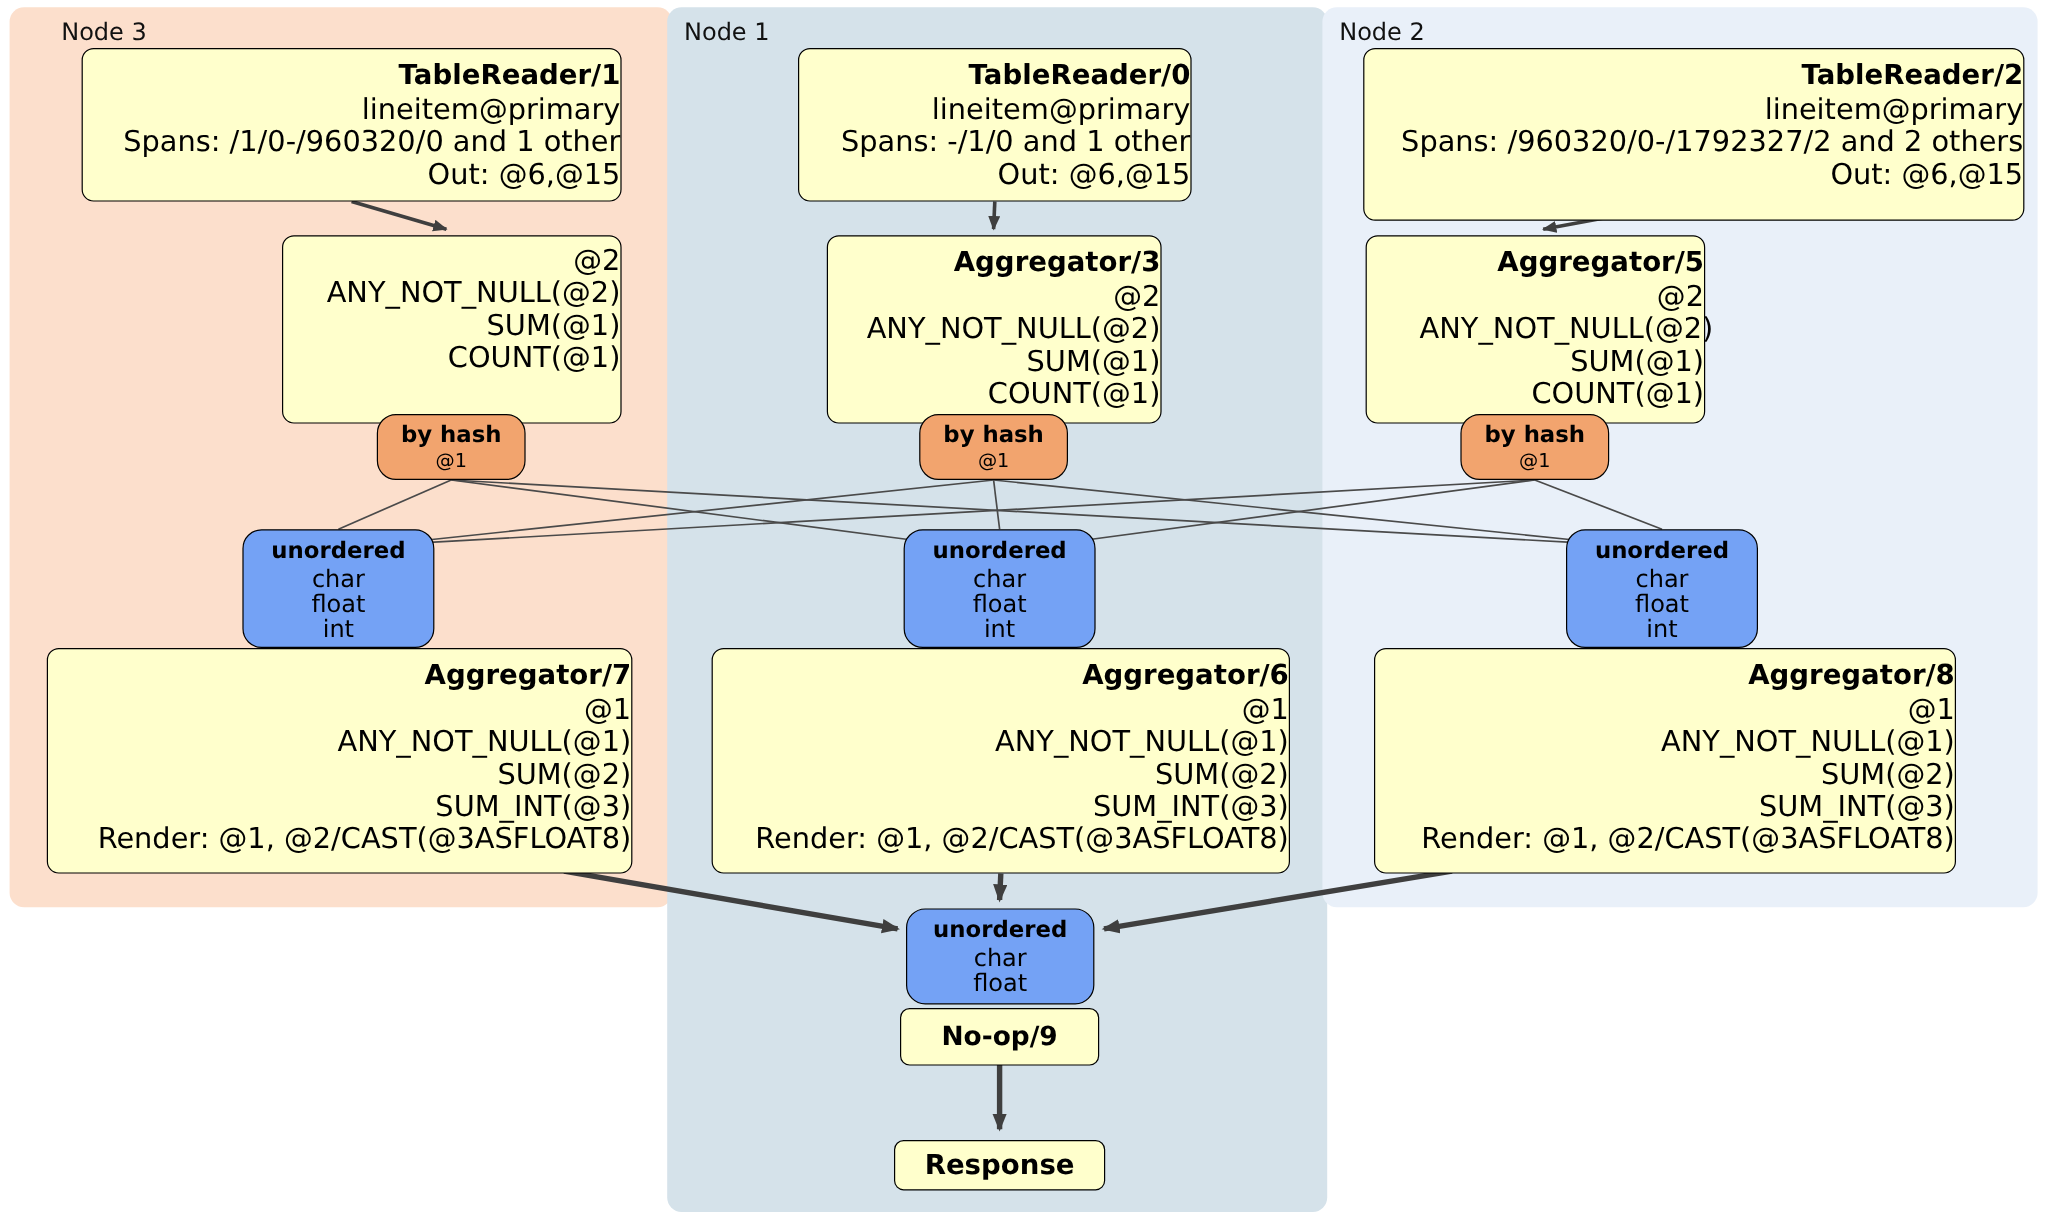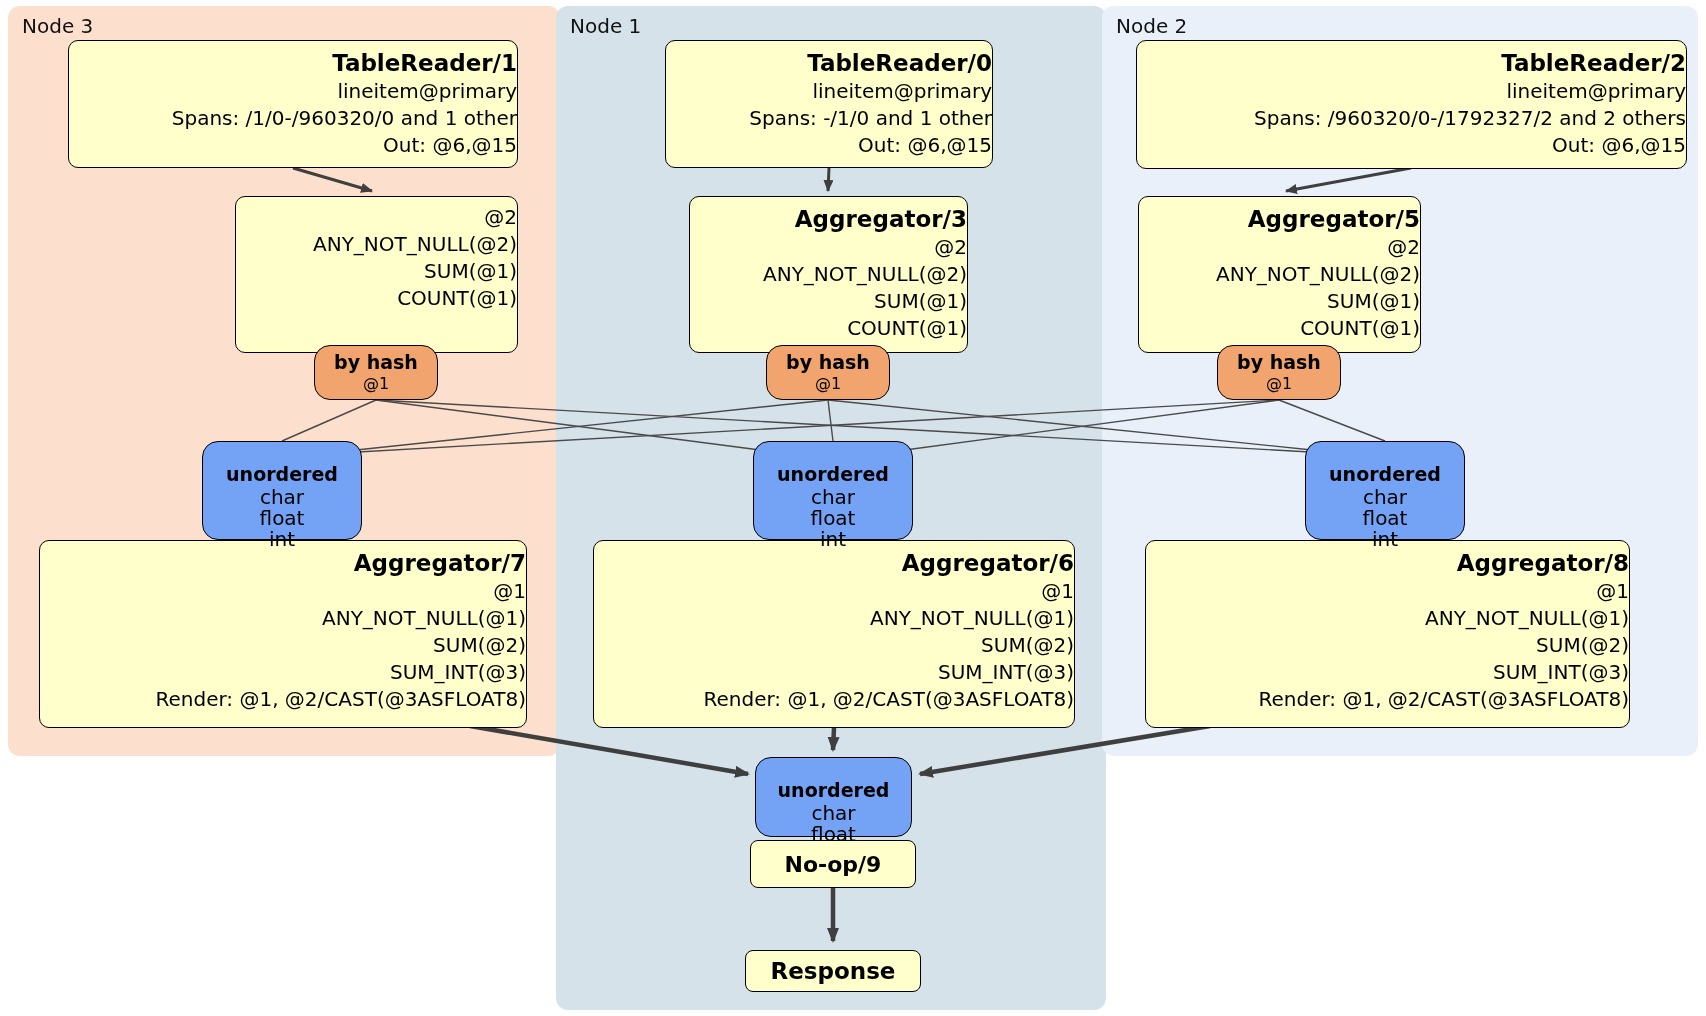--- a/index.html
+++ b/index.html
@@ -10,42 +10,42 @@
   .region-label { font-size:20px; color:#111; padding:8px 0 0 14px; }
 
   .edges { position:absolute; left:0; top:0; }
   .e-med   { stroke:#3f3f3f; stroke-width:3;   fill:none; }
   .e-thin  { stroke:#4a4a4a; stroke-width:1.4; fill:none; }
   .e-thick { stroke:#3f3f3f; stroke-width:4.5; fill:none; }
 
   .pbox { position:absolute; background:#ffffcc; border:1.5px solid #000;
           border-radius:10px; text-align:right; padding-top:7px; }
   .box-title { font-weight:bold; font-size:23px; line-height:30px; }
-  .box-line  { font-size:20px; line-height:27px; }
+  .box-line  { font-size:24px; line-height:27px; }
 
   .pbox-small { position:absolute; background:#ffffcc; border:1.5px solid #000;
                 border-radius:8px; display:flex; align-items:center; justify-content:center;
                 font-weight:bold; font-size:22px; }
 
   .router { position:absolute; background:#f2a46e; border:1.5px solid #000;
             border-radius:16px; text-align:center; }
   .r-title { font-weight:bold; font-size:19px; line-height:24px; padding-top:4px; }
   .r-sub   { font-size:16px; line-height:19px; }
 
   .sync { position:absolute; background:#74a2f5; border:1.5px solid #000;
           border-radius:16px; text-align:center; }
-  .s-title { font-weight:bold; font-size:19px; line-height:25px; padding-top:20px; }
+  .s-title { font-weight:bold; font-size:19px; line-height:25px; padding-top:5px; }
   .s-line  { font-size:20px; line-height:21px; }
 </style>
 </head>
 <body>
 
 <div class="canvas">
 
-  <div class="region" style="left:8px; top:6px; width:552px; height:750px; background:#fcdfcc;">
+  <div class="region" style="left:8px; top:6px; width:552px; height:750px; background:#fcdfcc;padding-left:29px;">
     <div class="region-label">Node 3</div>
   </div>
   <div class="region" style="left:556px; top:6px; width:550px; height:1004px; background:#d5e2ea;">
     <div class="region-label">Node 1</div>
   </div>
   <div class="region" style="left:1102px; top:6px; width:596px; height:750px; background:#e9f0f9;">
     <div class="region-label">Node 2</div>
   </div>
 
   <svg class="edges" width="1706" height="1016">
@@ -86,21 +86,21 @@
     <div class="box-line">Out: @6,@15</div>
   </div>
 
   <div class="pbox" style="left:665px; top:40px; width:328px; height:128px;">
     <div class="box-title">TableReader/0</div>
     <div class="box-line">lineitem@primary</div>
     <div class="box-line">Spans: -/1/0 and 1 other</div>
     <div class="box-line">Out: @6,@15</div>
   </div>
 
-  <div class="pbox" style="left:1136px; top:40px; width:551px; height:129px;">
+  <div class="pbox" style="left:1136px; top:40px; width:551px; height:144px;">
     <div class="box-title">TableReader/2</div>
     <div class="box-line">lineitem@primary</div>
     <div class="box-line">Spans: /960320/0-/1792327/2 and 2 others</div>
     <div class="box-line">Out: @6,@15</div>
   </div>
 
   <div class="pbox" style="left:235px; top:196px; width:283px; height:157px;">
     <div class="box-line">@2</div>
     <div class="box-line">ANY_NOT_NULL(@2)</div>
     <div class="box-line">SUM(@1)</div>

